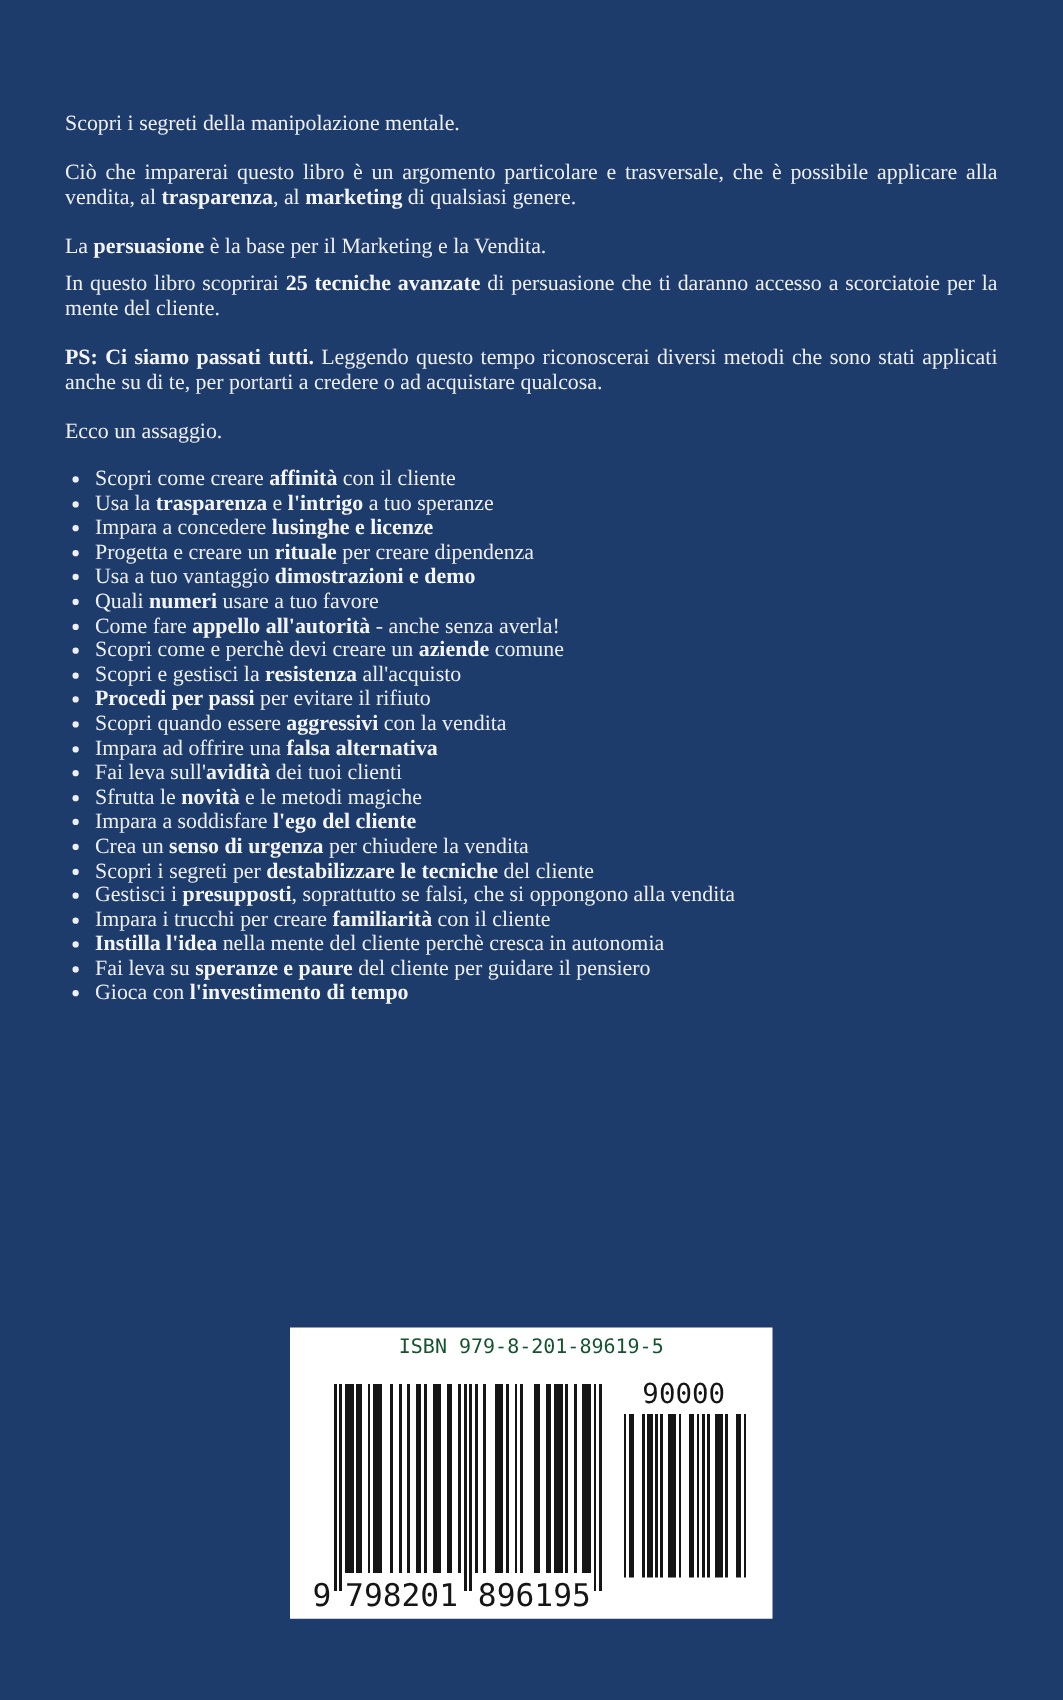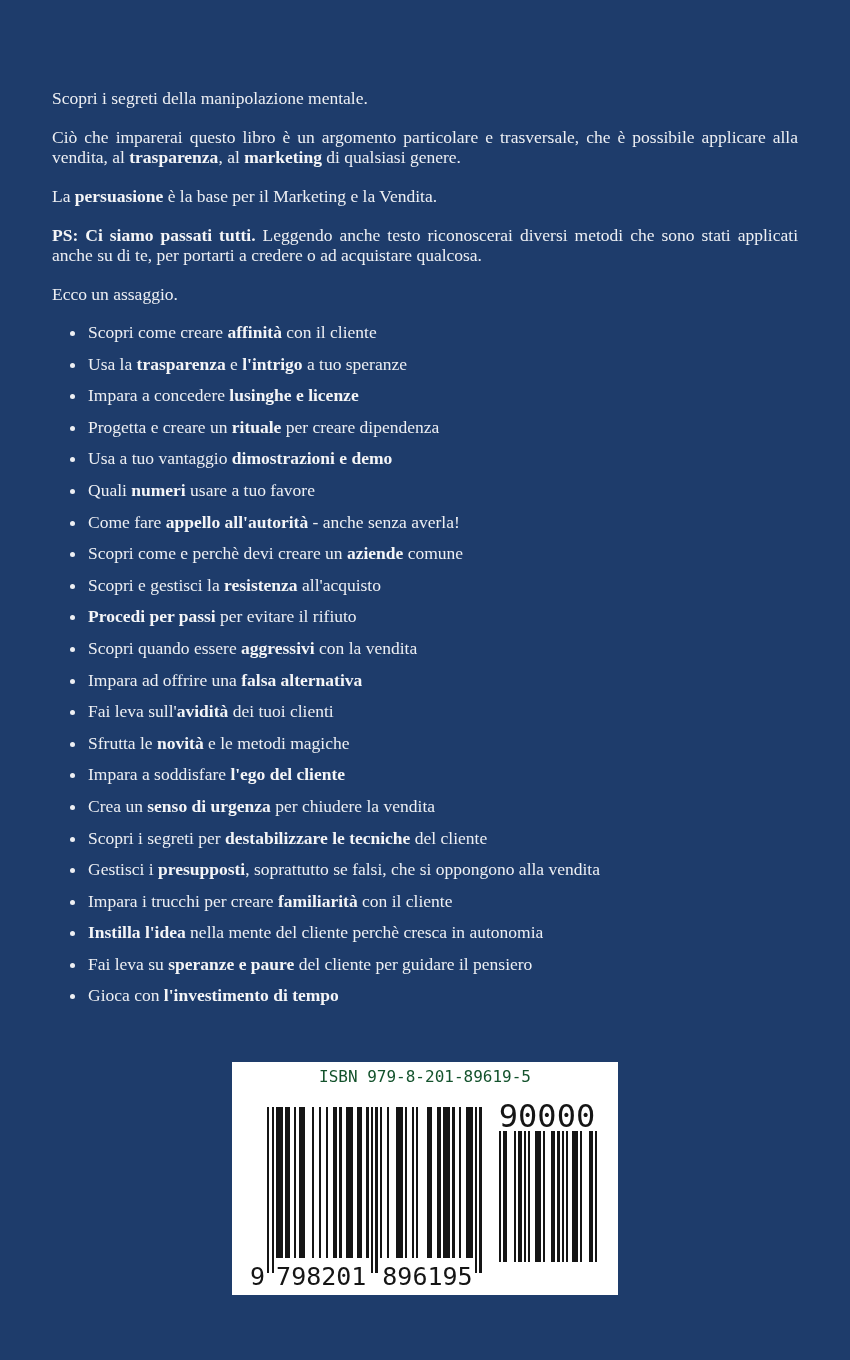--- a/index.html
+++ b/index.html
@@ -13,37 +13,37 @@
     position:absolute;left:42px;top:78px;width:766px;
     color:#edeff3;font-size:17.5px;line-height:20px;
   }
   .block{margin:0 0 19px 0;}
   .para{margin:10px;text-align:justify;}
   .para b,li b{font-weight:bold;color:#f4f5f7;}
   ul.highlights{
     margin:19px 0 0 0;padding:0 0 0 33px;
     list-style:disc outside;
   }
-  ul.highlights li{margin:12px;padding-left:1px;line-height:19.6px;}
+  ul.highlights li{margin:0;padding-left:1px;line-height:19.6px;}
   .barcode-box{
     position:absolute;left:232px;top:1062px;width:386px;height:233px;
     background:#ffffff;
   }
   .isbn-line{
     position:absolute;top:5px;left:0;width:100%;
     text-align:center;white-space:nowrap;
     font-family:"DejaVu Sans Mono","Liberation Mono",monospace;
     font-size:16px;color:#14532d;
   }
   #ean13{position:absolute;left:14px;top:45px;}
   .supp{position:absolute;left:265px;top:40px;width:100px;}
   .supp-num{
     text-align:center;line-height:28px;
     font-family:"DejaVu Sans Mono","Liberation Mono",monospace;
-    font-size:32px;color:#151515;
+    font-size:22px;color:#151515;
   }
   #ean5{display:block;margin-top:1px;}
   svg text{
     font-family:"DejaVu Sans Mono","Liberation Mono",monospace;
     fill:#151515;
   }
 </style>
 </head>
 <body>
 
@@ -52,23 +52,24 @@
   <main class="text-area">
     <div id="blocks">
         <div class="block">
           <p class="para"><span>Scopri i segreti della manipolazione mentale.</span></p>
         </div>
         <div class="block">
           <p class="para"><span>Ciò che imparerai questo libro è un argomento particolare e trasversale, che è possibile applicare alla vendita, al </span><b>trasparenza</b><span>, al </span><b>marketing</b><span> di qualsiasi genere.</span></p>
         </div>
         <div class="block">
           <p class="para"><span>La </span><b>persuasione</b><span> è la base per il Marketing e la Vendita.</span></p>
+          <p class="para"><span>In questo libro scoprirai </span><b>25 tecniche avanzate</b><span> di persuasione che ti daranno accesso a scorciatoie per la mente del cliente.</span></p>
         </div>
         <div class="block">
-          <p class="para"><b>PS: Ci siamo passati tutti.</b><span> Leggendo anche testo riconoscerai diversi metodi che sono stati applicati anche su di te, per portarti a credere o ad acquistare qualcosa.</span></p>
+          <p class="para"><b>PS: Ci siamo passati tutti.</b><span> Leggendo questo tempo riconoscerai diversi metodi che sono stati applicati anche su di te, per portarti a credere o ad acquistare qualcosa.</span></p>
         </div>
         <div class="block">
           <p class="para"><span>Ecco un assaggio.</span></p>
         </div>
       </div>
     <ul id="bullets" class="highlights">
         <li><span>Scopri come creare </span><b>affinità</b><span> con il cliente</span></li>
         <li><span>Usa la </span><b>trasparenza</b><span> e </span><b>l'intrigo</b><span> a tuo speranze</span></li>
         <li><span>Impara a concedere </span><b>lusinghe e licenze</b></li>
         <li><span>Progetta e creare un </span><b>rituale</b><span> per creare dipendenza</span></li>

